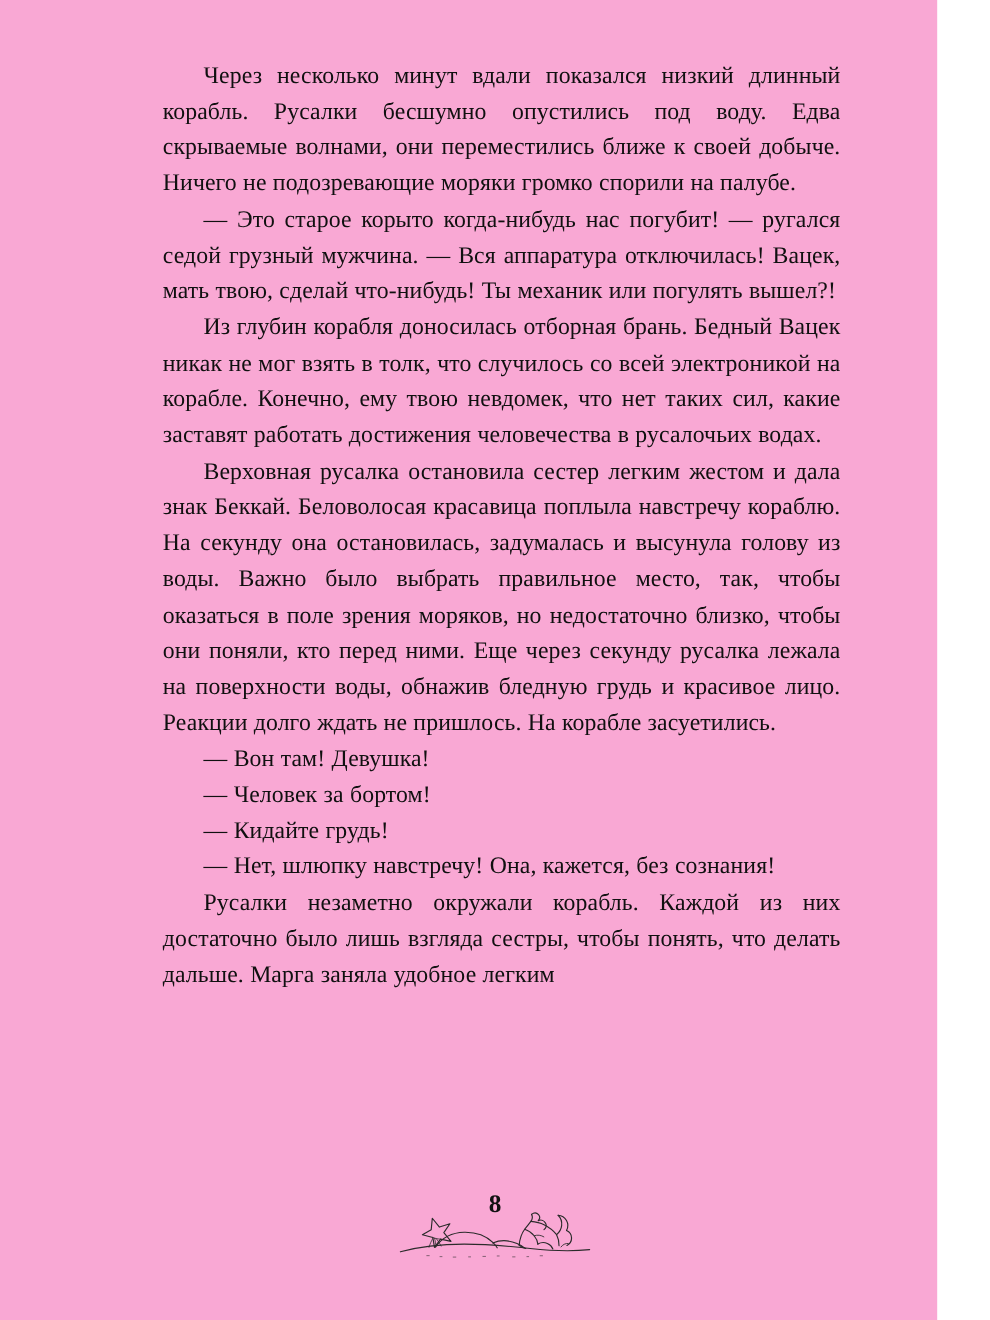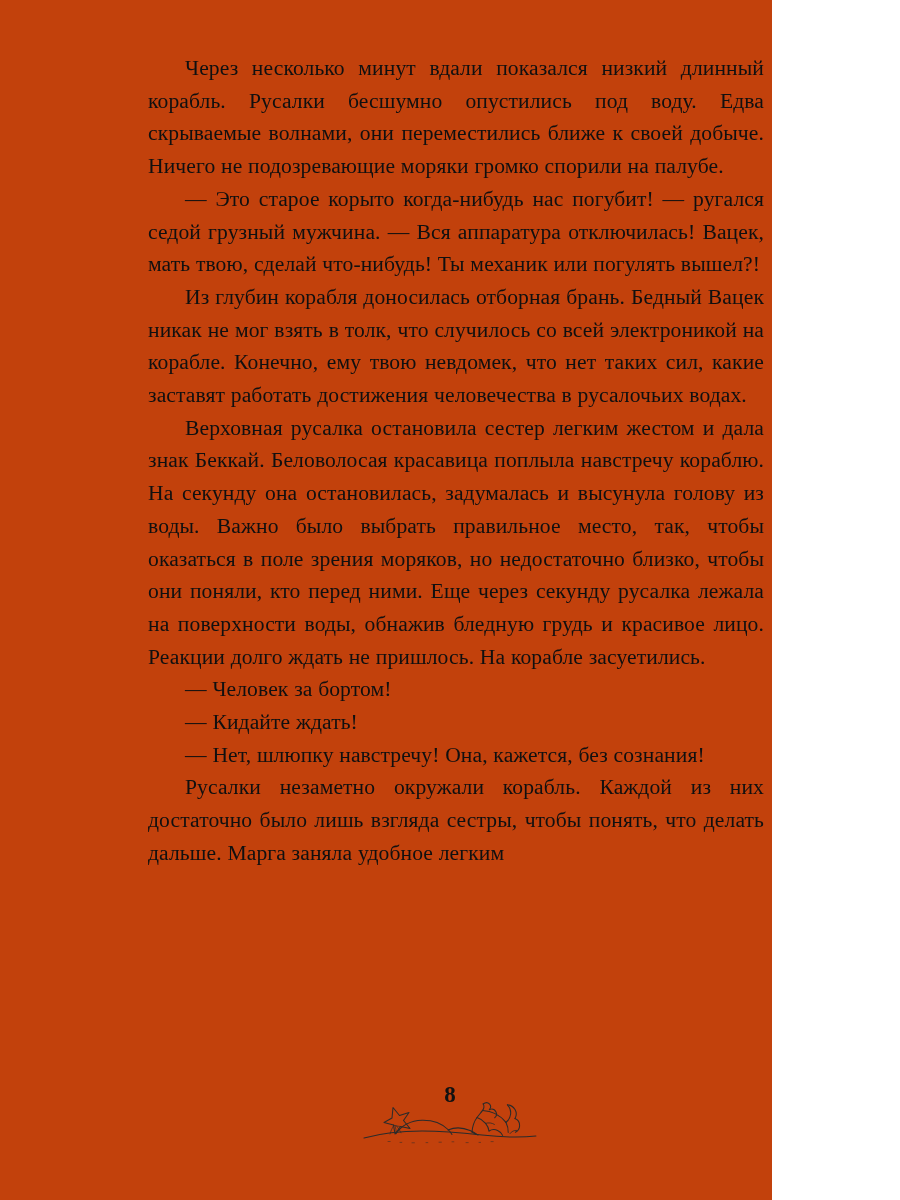--- a/index.html
+++ b/index.html
@@ -10,23 +10,23 @@
     width: 900px;
     height: 1200px;
     background: #ffffff;
     font-family: "Liberation Serif", "DejaVu Serif", serif;
     color: #101010;
     overflow: hidden;
   }
 
   .page {
     position: relative;
-    width: 772px;
+    width: 852px;
     height: 1200px;
-    background: #c2410c;
+    background: #f9a8d4;
     box-sizing: border-box;
   }
 
   .text-block {
     position: absolute;
     left: 148px;
     top: 52px;
     width: 616px;
   }
 
@@ -88,22 +88,23 @@
 </head>
 <body>
 
 <div class="page">
 
   <div class="text-block">
     <p class="para">Через несколько минут вдали показался низкий длинный корабль. Русалки бесшумно опустились под воду. Едва скрываемые волнами, они переместились ближе к своей добыче. Ничего не подозревающие моряки громко спорили на палубе.</p>
     <p class="para">— Это старое корыто когда-нибудь нас погубит! — ругался седой грузный мужчина. — Вся аппаратура отключилась! Вацек, мать твою, сделай что-нибудь! Ты механик или погулять вышел?!</p>
     <p class="para">Из глубин корабля доносилась отборная брань. Бедный Вацек никак не мог взять в толк, что случилось со всей электроникой на корабле. Конечно, ему твою невдомек, что нет таких сил, какие заставят работать достижения человечества в русалочьих водах.</p>
     <p class="para">Верховная русалка остановила сестер легким жестом и дала знак Беккай. Беловолосая красавица поплыла навстречу кораблю. На секунду она остановилась, задумалась и высунула голову из воды. Важно было выбрать правильное место, так, чтобы оказаться в поле зрения моряков, но недостаточно близко, чтобы они поняли, кто перед ними. Еще через секунду русалка лежала на поверхности воды, обнажив бледную грудь и красивое лицо. Реакции долго ждать не пришлось. На корабле засуетились.</p>
+    <p class="para short">— Вон там! Девушка!</p>
     <p class="para short">— Человек за бортом!</p>
-    <p class="para short">— Кидайте ждать!</p>
+    <p class="para short">— Кидайте грудь!</p>
     <p class="para">— Нет, шлюпку навстречу! Она, кажется, без сознания!</p>
     <p class="para">Русалки незаметно окружали корабль. Каждой из них достаточно было лишь взгляда сестры, чтобы понять, что делать дальше. Марга заняла удобное легким</p>
   </div>
 
   <div class="footer">
     <div class="ornament-wrap">
 
       <div class="page-number">8</div>
 
       <svg class="ornament-svg" viewBox="0 0 180 70">

